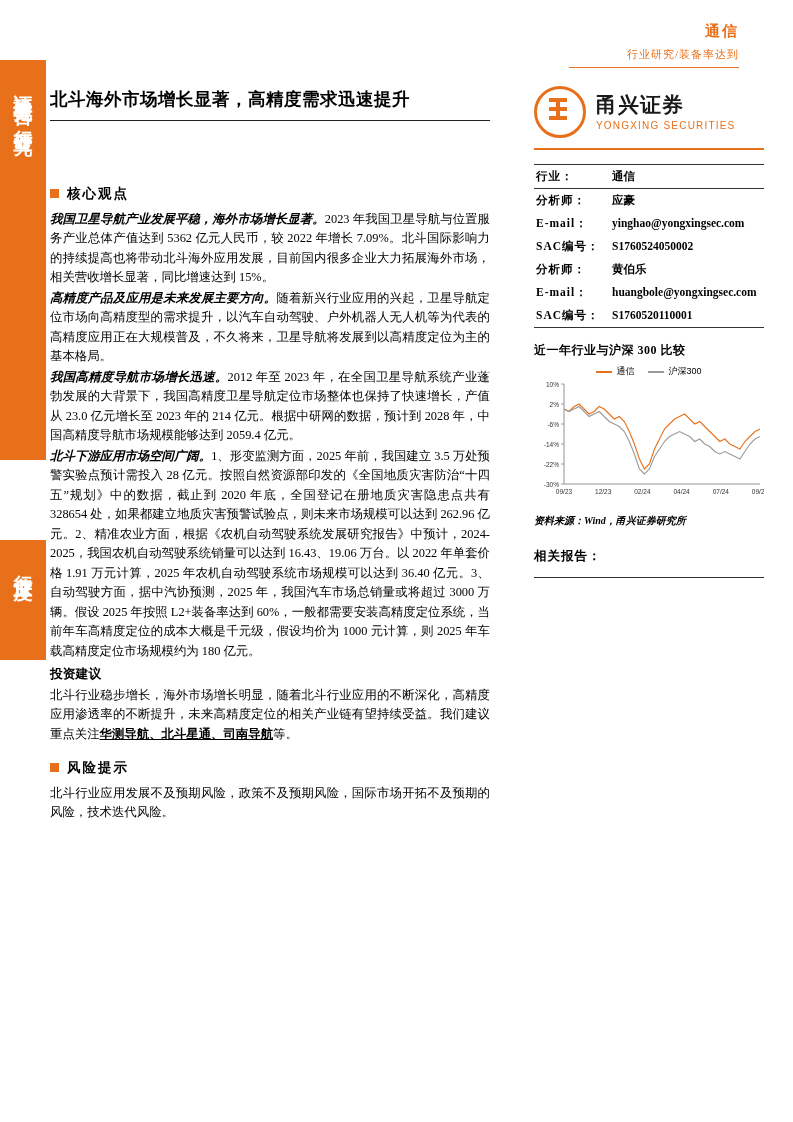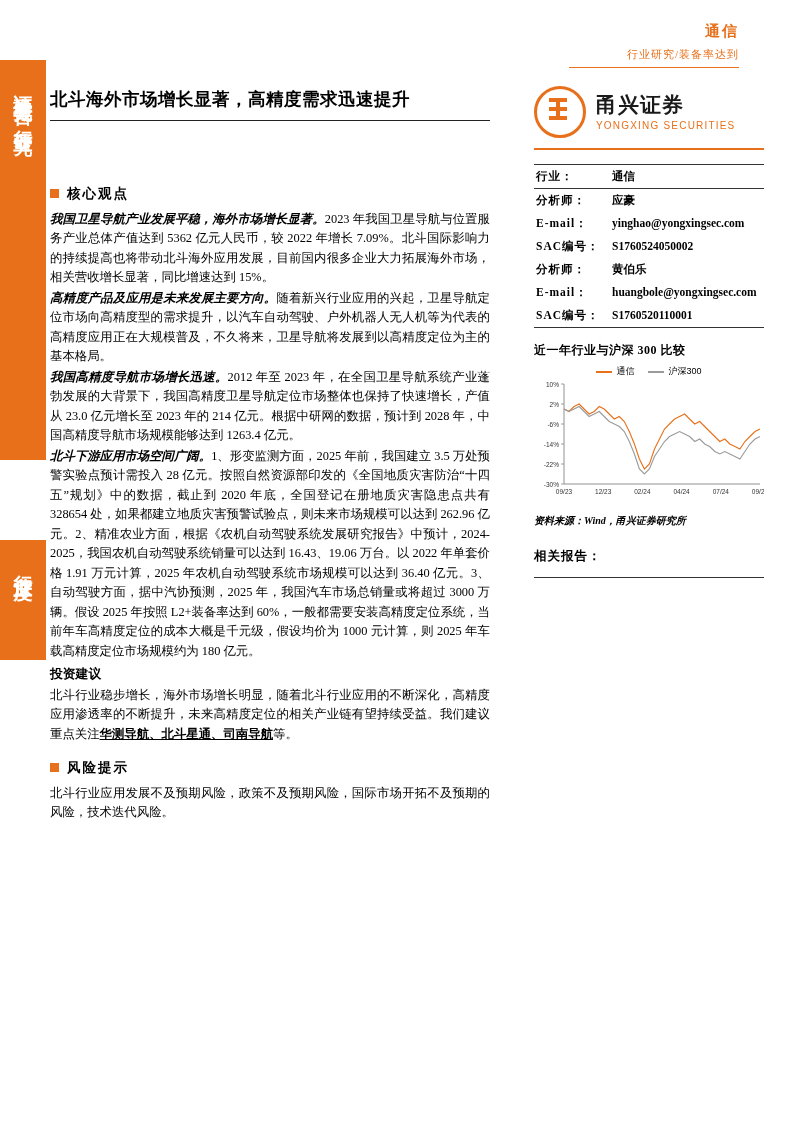--- a/index.html
+++ b/index.html
@@ -335,21 +335,21 @@
       <span class="sec-head-text">核心观点</span>
     </div>
 
     <p class="para">
       <span class="lead">我国卫星导航产业发展平稳，海外市场增长显著。</span><span>2023 年我国卫星导航与位置服务产业总体产值达到 5362 亿元人民币，较 2022 年增长 7.09%。北斗国际影响力的持续提高也将带动北斗海外应用发展，目前国内很多企业大力拓展海外市场，相关营收增长显著，同比增速达到 15%。</span>
     </p>
     <p class="para">
       <span class="lead">高精度产品及应用是未来发展主要方向。</span><span>随着新兴行业应用的兴起，卫星导航定位市场向高精度型的需求提升，以汽车自动驾驶、户外机器人无人机等为代表的高精度应用正在大规模普及，不久将来，卫星导航将发展到以高精度定位为主的基本格局。</span>
     </p>
     <p class="para">
-      <span class="lead">我国高精度导航市场增长迅速。</span><span>2012 年至 2023 年，在全国卫星导航系统产业蓬勃发展的大背景下，我国高精度卫星导航定位市场整体也保持了快速增长，产值从 23.0 亿元增长至 2023 年的 214 亿元。根据中研网的数据，预计到 2028 年，中国高精度导航市场规模能够达到 1263.4 亿元。</span>
+      <span class="lead">我国高精度导航市场增长迅速。</span><span>2012 年至 2023 年，在全国卫星导航系统产业蓬勃发展的大背景下，我国高精度卫星导航定位市场整体也保持了快速增长，产值从 23.0 亿元增长至 2023 年的 214 亿元。根据中研网的数据，预计到 2028 年，中国高精度导航市场规模能够达到 2059.4 亿元。</span>
     </p>
     <p class="para">
       <span class="lead">北斗下游应用市场空间广阔。</span><span>1、形变监测方面，2025 年前，我国建立 3.5 万处预警实验点预计需投入 28 亿元。按照自然资源部印发的《全国地质灾害防治“十四五”规划》中的数据，截止到 2020 年底，全国登记在册地质灾害隐患点共有 328654 处，如果都建立地质灾害预警试验点，则未来市场规模可以达到 262.96 亿元。2、精准农业方面，根据《农机自动驾驶系统发展研究报告》中预计，2024-2025，我国农机自动驾驶系统销量可以达到 16.43、19.06 万台。以 2022 年单套价格 1.91 万元计算，2025 年农机自动驾驶系统市场规模可以达到 36.40 亿元。3、自动驾驶方面，据中汽协预测，2025 年，我国汽车市场总销量或将超过 3000 万辆。假设 2025 年按照 L2+装备率达到 60%，一般都需要安装高精度定位系统，当前年车高精度定位的成本大概是千元级，假设均价为 1000 元计算，则 2025 年车载高精度定位市场规模约为 180 亿元。</span>
     </p>
 
     <div class="sub-head">投资建议</div>
     <p class="para">
       <span>北斗行业稳步增长，海外市场增长明显，随着北斗行业应用的不断深化，高精度应用渗透率的不断提升，未来高精度定位的相关产业链有望持续受益。我们建议重点关注</span><span class="u">华测导航、北斗星通、司南导航</span><span>等。</span>
     </p>
 

